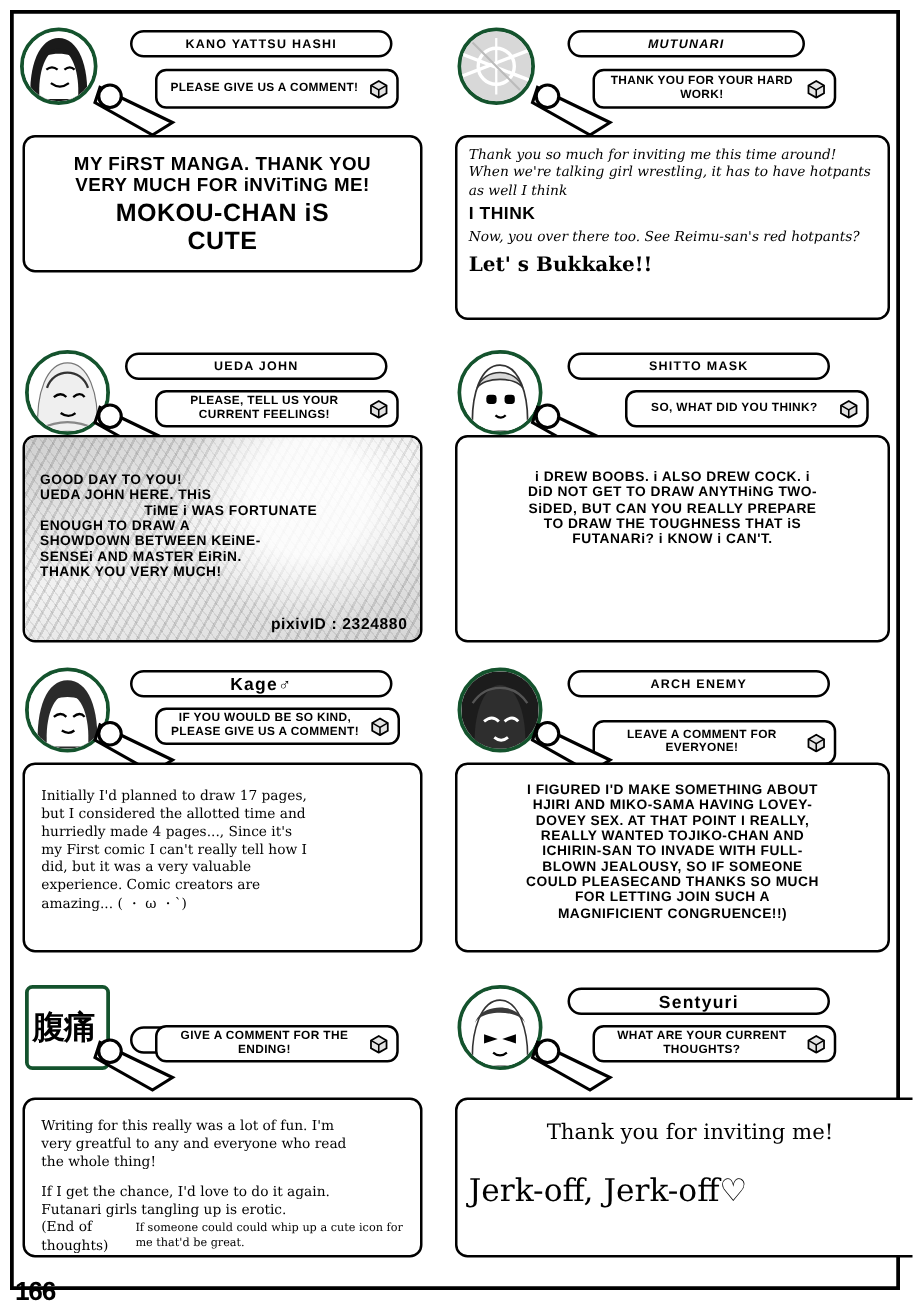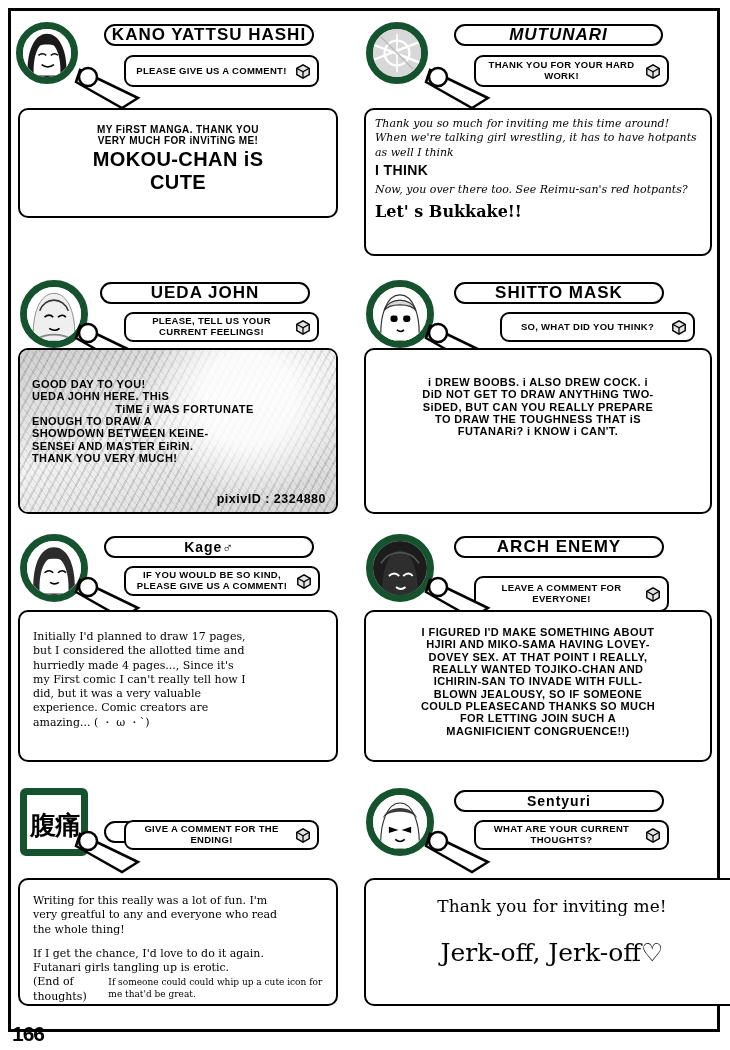--- a/index.html
+++ b/index.html
@@ -3,47 +3,47 @@
 <meta charset="utf-8">
 <style>
   html,body{margin:0;padding:0;background:#ffffff;}
   body{width:730px;height:1050px;position:relative;font-family:"Liberation Sans",sans-serif;color:#000;overflow:hidden;}
 
   .page{position:absolute;left:0;top:0;width:730px;height:1050px;background:#fff;}
   .border-frame{position:absolute;left:8px;top:8px;width:712px;height:1024px;border:3px solid #000;box-sizing:border-box;}
   .entry{position:absolute;}
 
   
-  .avatar{position:absolute;width:62px;height:62px;border-radius:50%;border:7px solid #14532d;overflow:hidden;background:#e9e9e9;box-sizing:border-box;padding-left:44px;}
+  .avatar{position:absolute;width:62px;height:62px;border-radius:50%;border:3px solid #14532d;overflow:hidden;background:#e9e9e9;box-sizing:border-box;padding-left:44px;}
   .avatar .face{position:absolute;left:0;top:0;width:100%;height:100%;}
 
   
   .name-banner{position:absolute;height:22px;border:2.5px solid #000;border-radius:11px;background:#fff;display:flex;align-items:center;justify-content:center;box-sizing:border-box;}
-  .name-banner span{font-size:17px;font-weight:bold;letter-spacing:1px;font-family:"Liberation Sans",sans-serif;}
+  .name-banner span{font-size:10px;font-weight:bold;letter-spacing:1px;font-family:"Liberation Sans",sans-serif;}
 
   
   .q-bubble{position:absolute;border:2.5px solid #000;border-radius:9px;background:#fff;box-sizing:border-box;display:flex;align-items:center;justify-content:center;text-align:center;padding:3px 26px 3px 6px;}
   .q-bubble span{font-size:9.5px;font-weight:bold;line-height:1.12;letter-spacing:.3px;}
 
   
   .cube{position:absolute;right:5px;top:50%;transform:translateY(-50%);width:18px;height:16px;}
 
   
   .tail{position:absolute;}
 
   
   .a-box{position:absolute;border:2.5px solid #000;border-radius:10px;background:#fff;box-sizing:border-box;overflow:hidden;}
   .a-inner{padding:7px 9px;}
 
   .t-caps{font-weight:bold;letter-spacing:.4px;line-height:1.12;text-align:center;}
   .t-plain{line-height:1.3;}
   .t-hand{font-family:"DejaVu Serif",serif;}
 
   .big{font-size:20px;}
-  .mid{font-size:10px;}
+  .mid{font-size:15px;}
   .sm{font-size:11px;}
 
   .photo-bg{position:absolute;left:0;top:0;width:100%;height:100%;
     background:
       radial-gradient(circle at 72% 30%, rgba(255,255,255,.85) 0 18%, rgba(0,0,0,0) 40%),
       repeating-linear-gradient(118deg, rgba(0,0,0,.12) 0 2px, rgba(0,0,0,0) 2px 7px),
       repeating-linear-gradient(52deg, rgba(0,0,0,.08) 0 1px, rgba(0,0,0,0) 1px 6px),
       linear-gradient(160deg,#cfcfcf,#f2f2f2 45%,#d6d6d6);}
   .photo-text{position:relative;}
 
@@ -108,21 +108,21 @@
       <svg class="face" viewBox="0 0 62 62">
         <rect width="62" height="62" fill="#d8d8d8"></rect>
         <path d="M0 40 L62 16" stroke="#fff" stroke-width="3"></path>
         <path d="M0 20 L62 44" stroke="#fff" stroke-width="3"></path>
         <circle cx="31" cy="31" r="16" fill="none" stroke="#fff" stroke-width="3"></circle>
         <path d="M31 6 L31 56" stroke="#fff" stroke-width="2"></path>
         <path d="M10 10 L52 52" stroke="#bbb" stroke-width="2"></path>
       </svg>
     </div>
 
-    <div class="name-banner" style="left:454px;top:24px;width:209px;">
+    <div class="name-banner" style="left:454px;top:24px;width:190px;">
       <span style="font-style:italic;">MUTUNARI</span>
     </div>
 
     <div class="q-bubble" style="left:474px;top:55px;width:195px;height:32px;">
       <span>THANK YOU FOR YOUR HARD WORK!</span>
       <svg class="cube" viewBox="0 0 20 18">
         <path d="M3 6 L10 2 L17 6 L17 13 L10 17 L3 13 Z" fill="#e4e4e4" stroke="#000" stroke-width="1.6"></path>
         <path d="M3 6 L10 10 L17 6" fill="none" stroke="#000" stroke-width="1.4"></path>
         <path d="M10 10 L10 17" fill="none" stroke="#000" stroke-width="1.4"></path>
       </svg>
@@ -384,19 +384,19 @@
     </div>
 
     <svg class="tail" style="left:424px;top:828px;width:70px;height:46px;" viewBox="0 0 70 46">
       <path d="M6 6 L64 34 L48 44 L2 18 Z" fill="#fff" stroke="#000" stroke-width="2.5"></path>
       <ellipse cx="14" cy="13" rx="9" ry="9" fill="#fff" stroke="#000" stroke-width="2.5"></ellipse>
     </svg>
 
     <div class="a-box" style="left:364px;top:878px;width:376px;height:128px;">
       <div class="a-inner" style="padding-top:16px;">
         <div class="sig" style="font-size:17px;text-align:center;">Thank you for inviting me!</div>
-        <div class="sig" style="font-size:25px;text-align:center;margin-top:22px;">Jerk-off, Jerk-off♡</div>
+        <div class="sig" style="font-size:25px;text-align:left;margin-top:22px;">Jerk-off, Jerk-off♡</div>
       </div>
     </div>
   </div>
 
   <div class="pagenum">166</div>
 </div>
 
 </body></html>

